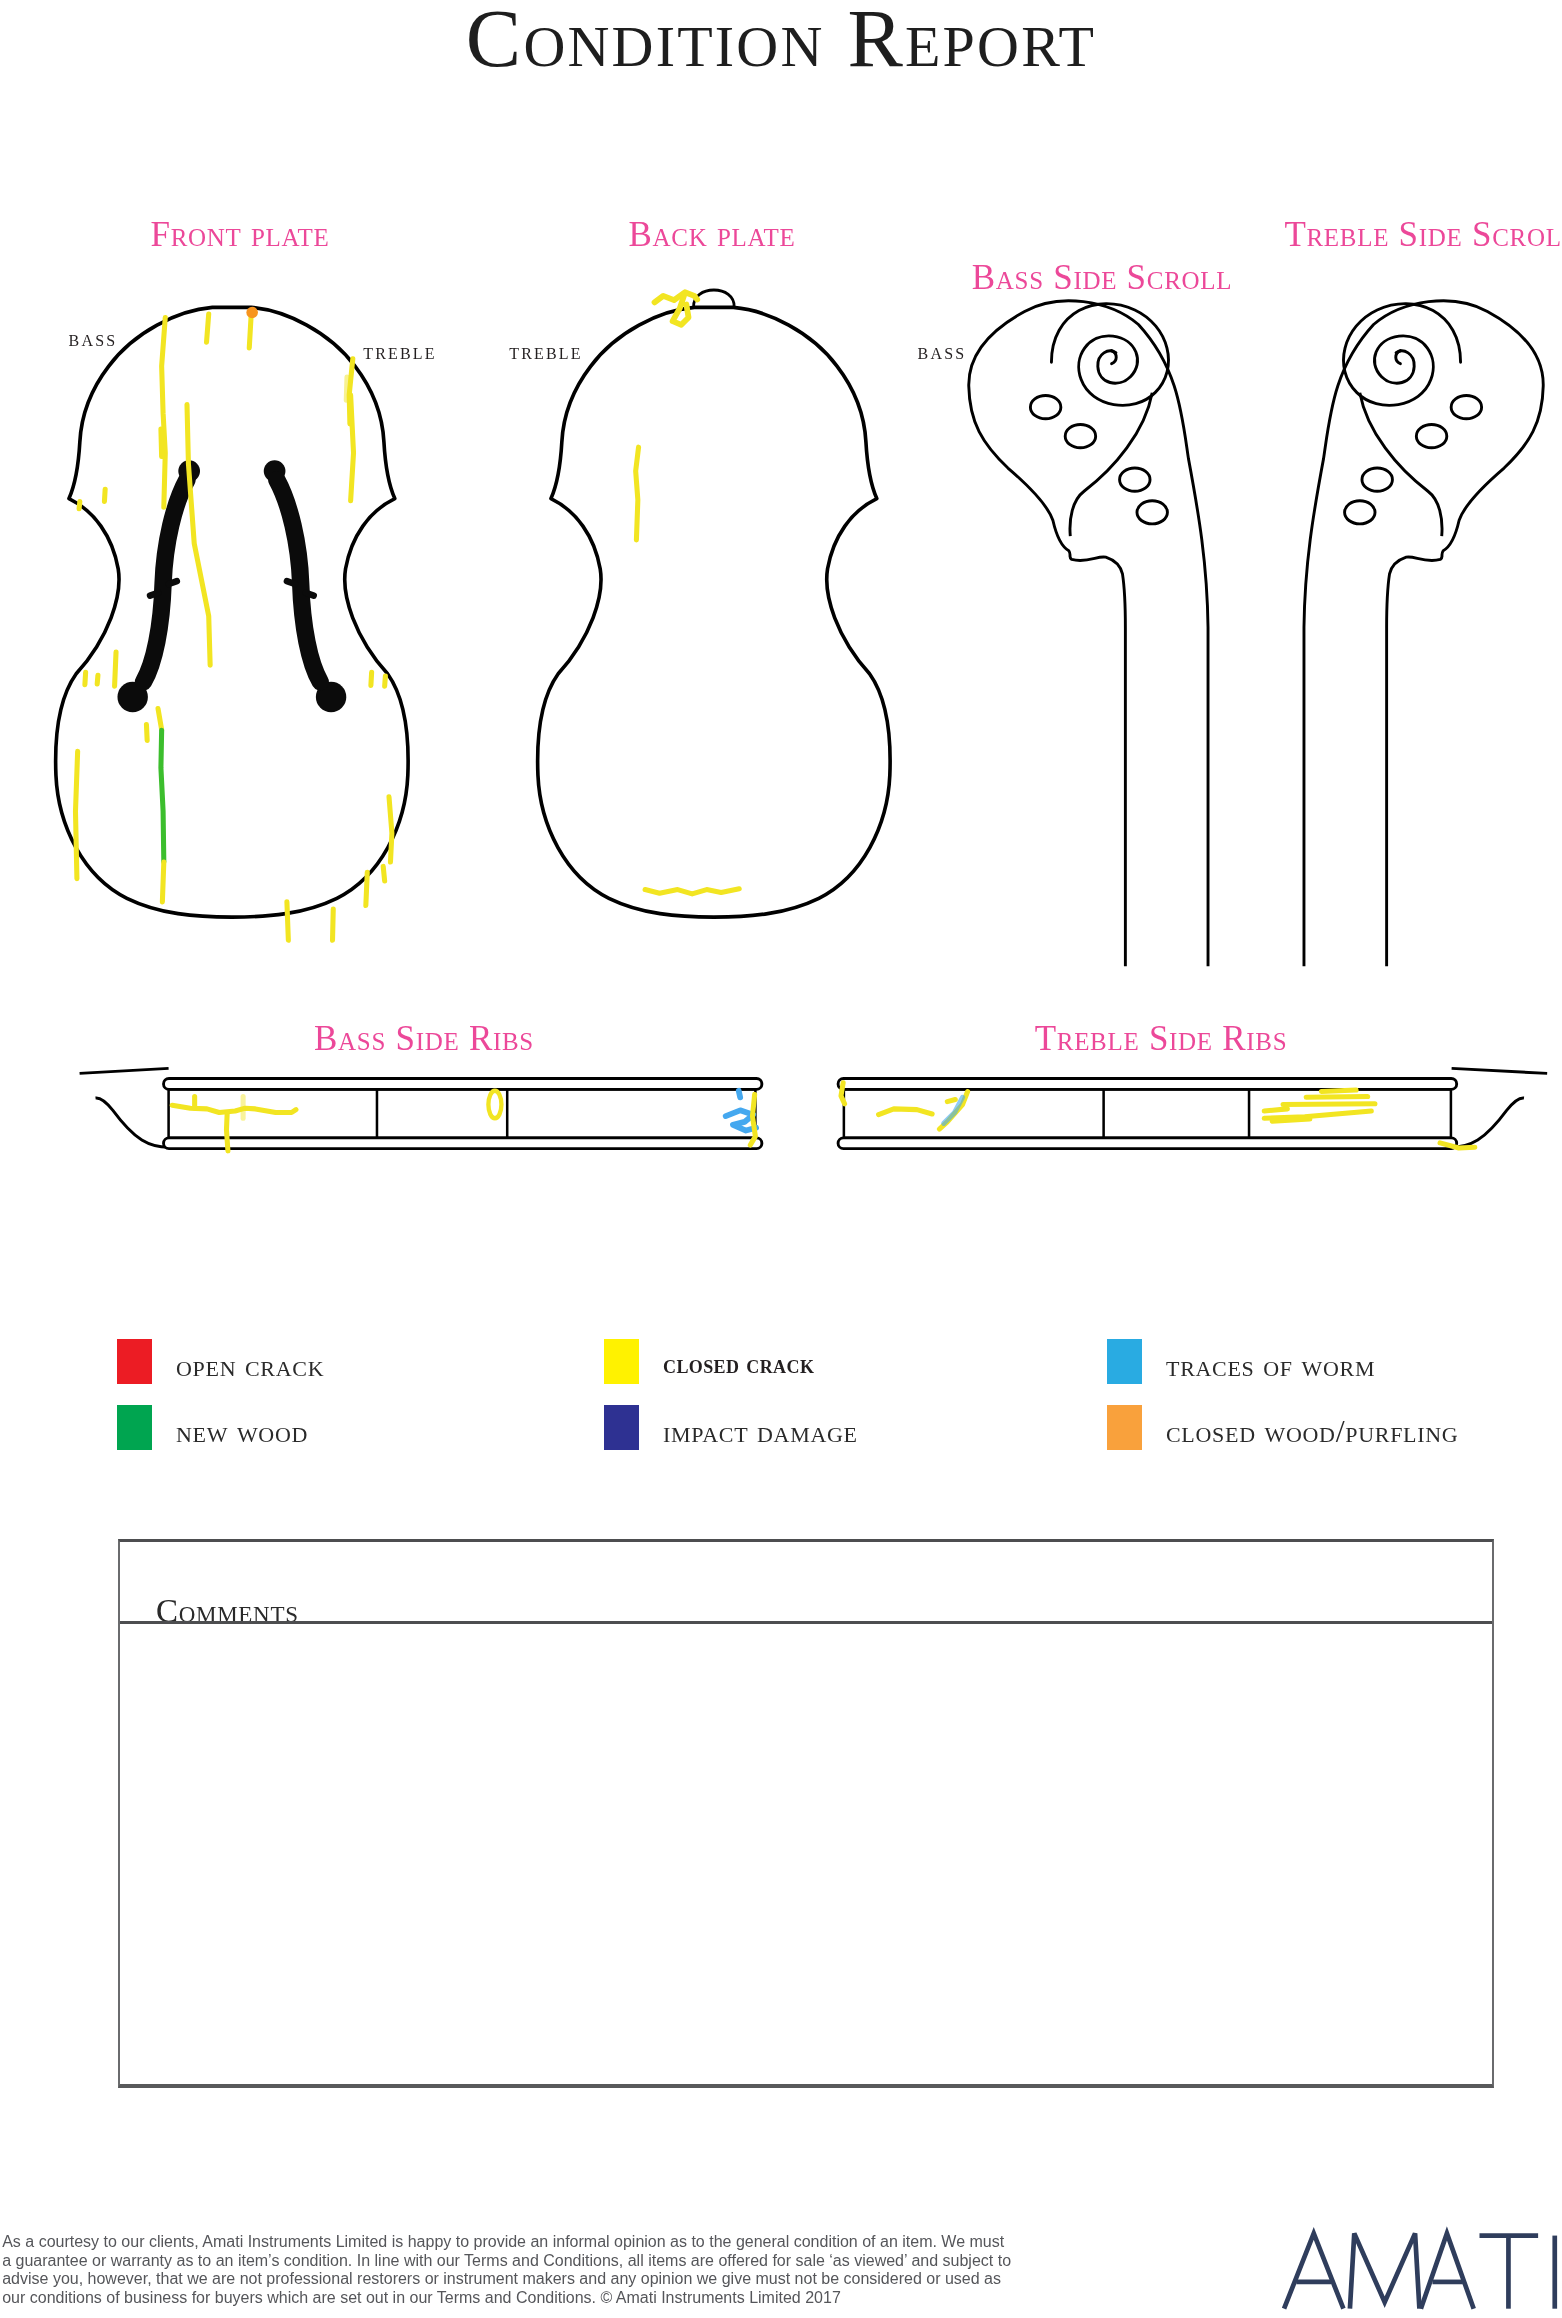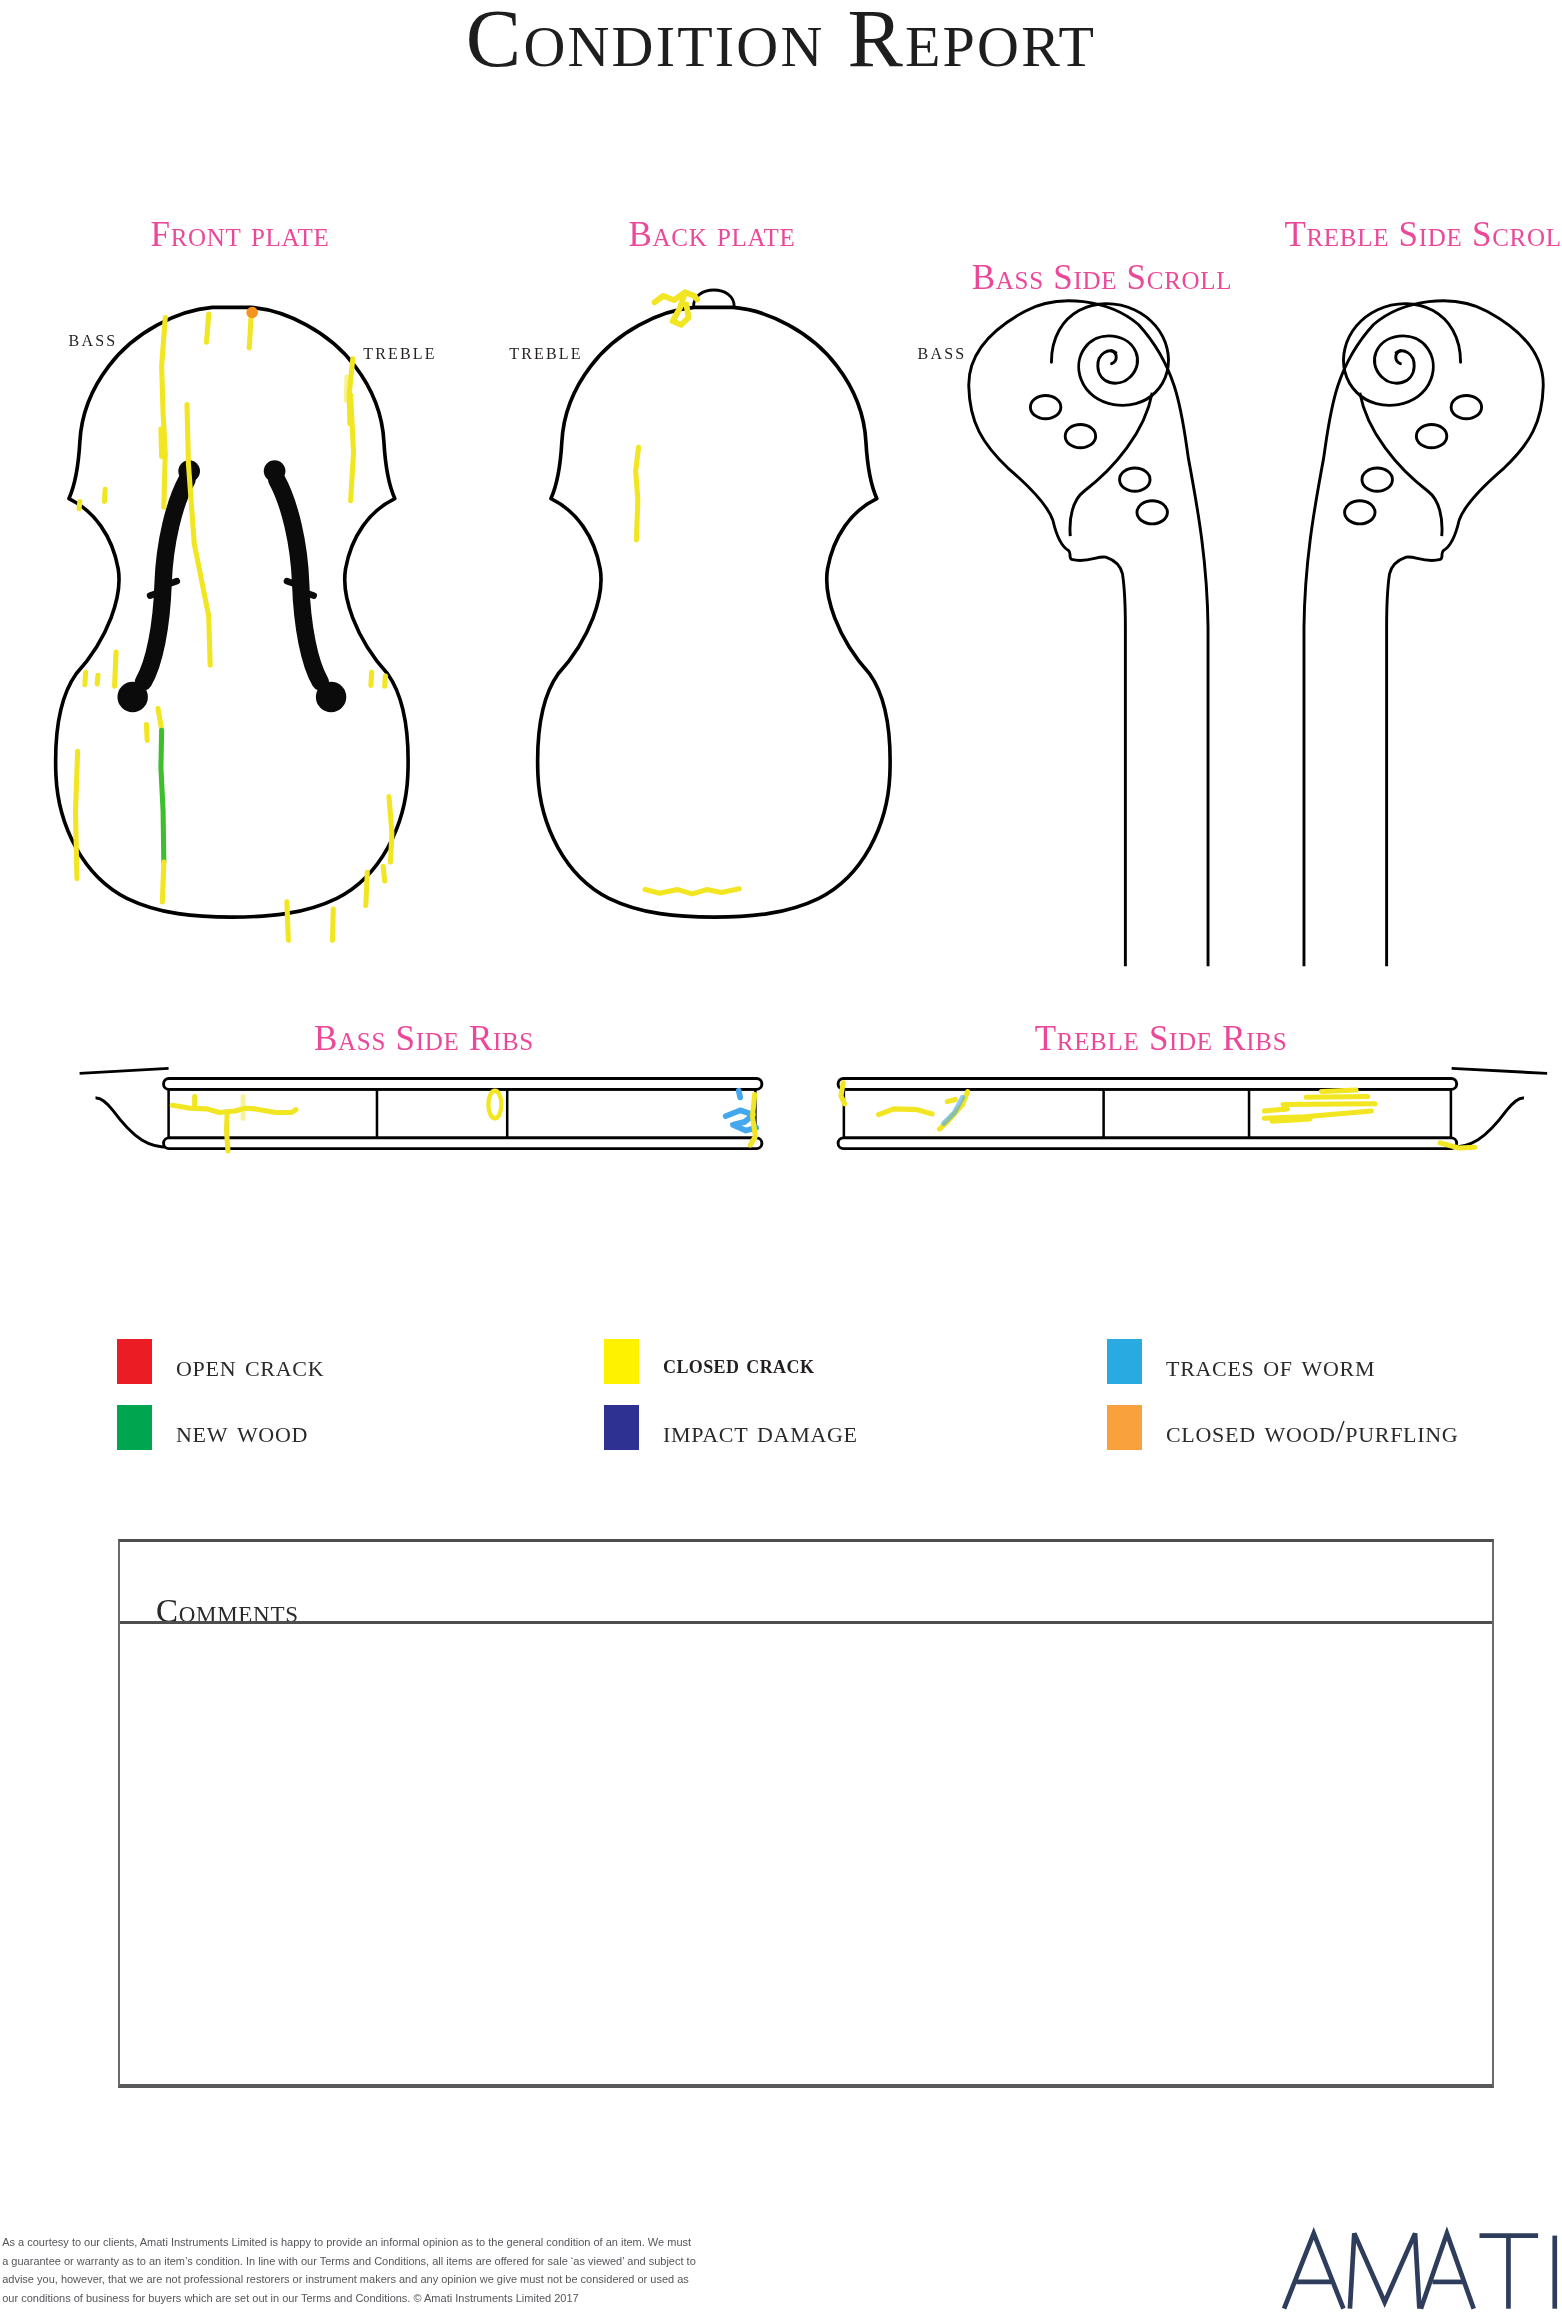--- a/index.html
+++ b/index.html
@@ -45,21 +45,21 @@
     box-sizing:border-box;
   }
   .comments-heading{
     position:absolute;left:36px;top:19px;font-size:33px;font-variant:small-caps;
     letter-spacing:0.7px;color:#2a2a2a;margin-top:32px;
   }
   .comments-divider{position:absolute;left:0;top:79px;width:100%;height:2.9px;background:#4D4E50;}
   .comments-area{position:absolute;left:0;top:82px;right:0;bottom:0;}
   .footer{
     left:2.2px;top:2233px;width:1160px;
-    font-family:"Liberation Sans",sans-serif;font-size:11px;line-height:18.5px;color:#55565A;
+    font-family:"Liberation Sans",sans-serif;font-size:16px;line-height:18.5px;color:#55565A;
   }
   .logo-svg{left:1279px;top:2229px;}
 </style>
 </head>
 <body>
 
 <div class="abs title">Condition Report</div>
 
 <div class="abs heading" style="left:240px;top:215px;">Front plate</div>
 <div class="abs heading" style="left:712px;top:215px;">Back plate</div>

